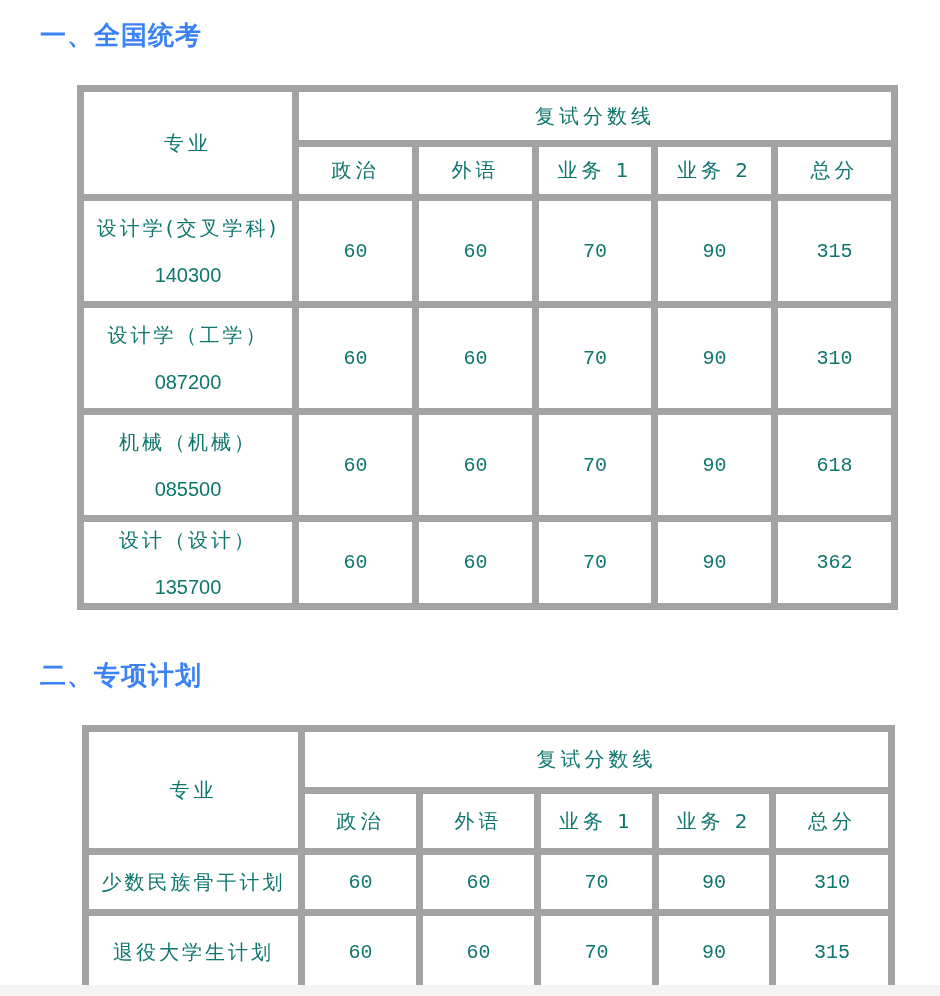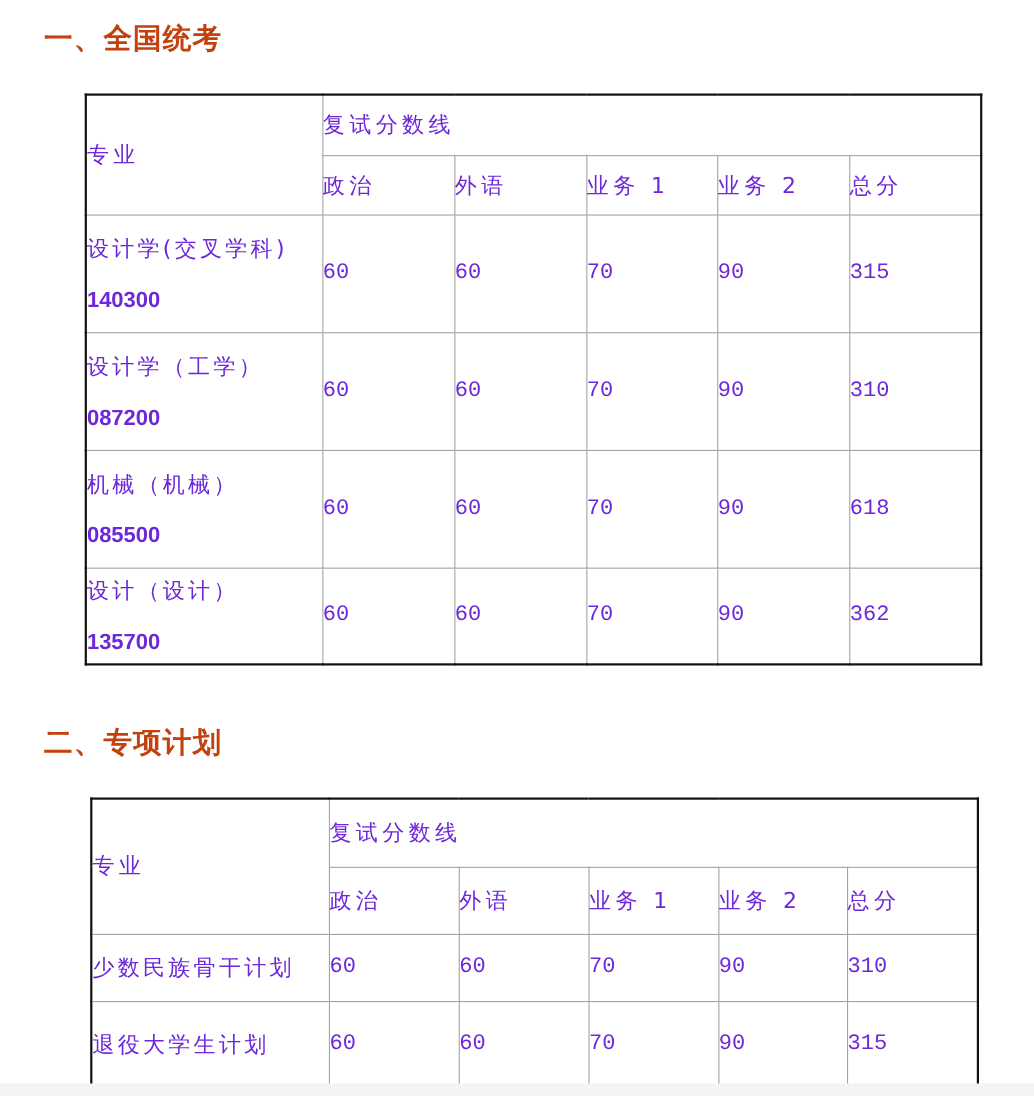--- a/index.html
+++ b/index.html
@@ -2,32 +2,32 @@
 <html><head>
 <meta charset="utf-8">
 <style>
   html, body { margin:0; padding:0; }
   body {
     width:940px; height:996px; background:#ffffff; position:relative; overflow:hidden;
     font-family: "DejaVu Sans", "Liberation Sans", sans-serif; color:#111;
   }
   .section-title {
     position:absolute; left:40px; font-size:26px; font-weight:bold; letter-spacing:1px;
-    font-family: "DejaVu Sans", sans-serif; color:#c2410c;
+    font-family: "DejaVu Sans", sans-serif; color:#3b82f6;
   }
   table.scores {
     position:absolute; border-collapse:collapse; table-layout:fixed;
     border:2.5px solid #111;
   }
   table.scores td {
-    border:1px solid #a3a3a3; text-align:left; vertical-align:middle; padding:0;
-    font-size:20px; color:#6d28d9;
+    border:7px solid #a3a3a3; text-align:center; vertical-align:middle; padding:0;
+    font-size:20px; color:#0f766e;
   }
   .num { font-family: Liberation Mono, monospace; font-size:21px; }
-  .code { display:block; font-weight:bold; font-family: "Liberation Sans", sans-serif; font-size:20px; margin-top:22px; }
+  .code { display:block; font-weight:normal; font-family: "Liberation Sans", sans-serif; font-size:20px; margin-top:22px; }
   .name { display:block; letter-spacing:3px; }
   .hdr { letter-spacing:4px; }
   .bottom-strip { position:absolute; left:0; top:985px; width:940px; height:11px; background:#f4f4f4; }
 </style>
 </head>
 <body>
 
 <div class="section-title" style="top:18px;">一、全国统考</div>
 
 <table class="scores" style="left:77px; top:85px; width:814px;">

